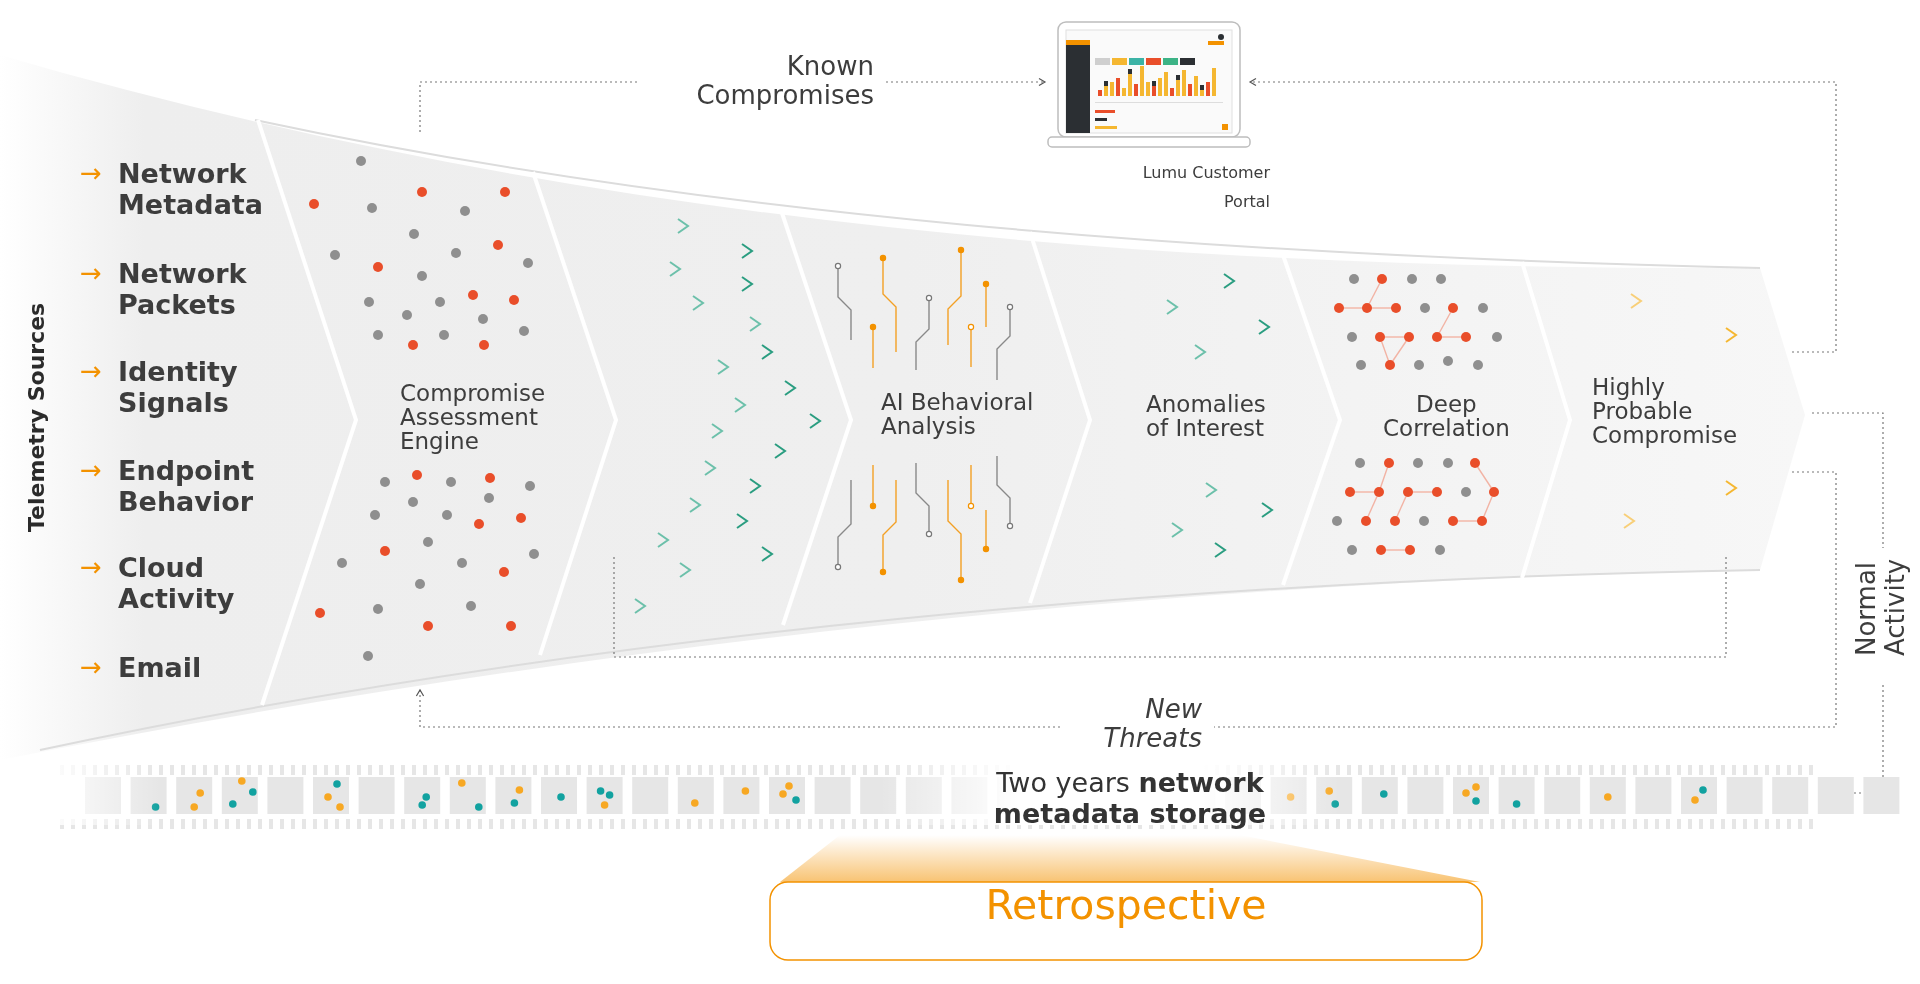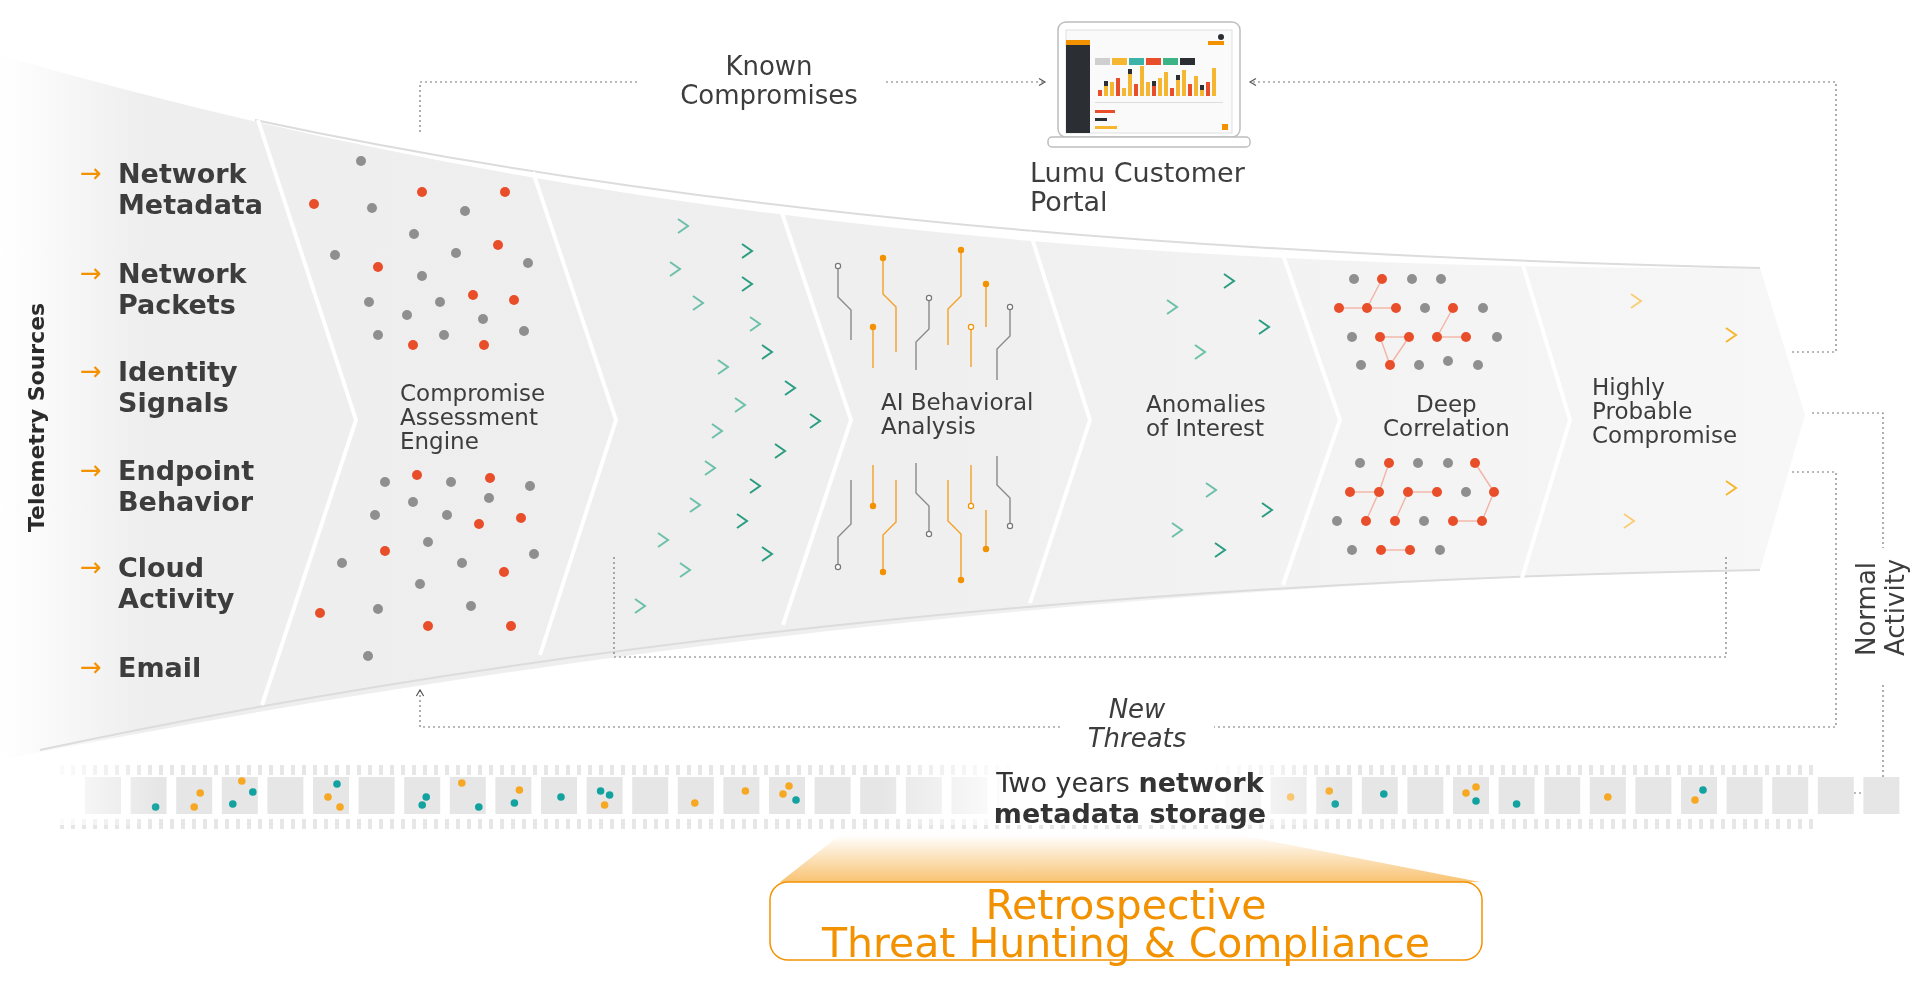--- a/index.html
+++ b/index.html
@@ -4,21 +4,21 @@
 <style>
   html, body { margin: 0; padding: 0; background: #ffffff; }
   body { width: 1920px; height: 984px; position: relative; overflow: hidden;
          font-family: "DejaVu Sans", sans-serif; color: #3d3d3d; }
   #stage { position: absolute; left: 0; top: 0; width: 1920px; height: 984px; }
   .lbl { position: absolute; line-height: 1.05; }
   .src-item { position: absolute; left: 80px; display: flex; align-items: flex-start; }
   .src-arrow { color: #f39200; font-size: 26px; width: 38px; line-height: 30px; }
   .src-text { font-weight: bold; font-size: 27px; line-height: 31px; color: #3d3d3d; width: 190px; }
   .stage-title { position: absolute; font-size: 23px; line-height: 24px; color: #3d3d3d; font-weight: 500; }
-  .flow-label { position: absolute; font-size: 26px; line-height: 29px; color: #3d3d3d; text-align: center; background: #fff; padding: 0 12px; }
+  .flow-label { position: absolute; font-size: 26px; line-height: 29px; color: #3d3d3d; text-align: right; background: #fff; padding: 0 12px; }
   .vert { position: absolute; transform-origin: left top; transform: rotate(-90deg); white-space: nowrap; }
 </style>
 </head>
 <body>
 
 <svg id="stage" viewBox="0 0 1920 984" xmlns="http://www.w3.org/2000/svg">
   <defs>
     <linearGradient id="funnelGrad" x1="0" y1="0" x2="1" y2="0">
       <stop offset="0" stop-color="#ffffff"></stop>
       <stop offset="0.08" stop-color="#eeeeee"></stop>
@@ -841,28 +841,27 @@
 </div>
 <div class="flow-label" style="left:1060px; top:695px; width:130px;font-style:italic;">
   <div>New</div>
   <div>Threats</div>
 </div>
 <div class="vert flow-label" style="left:1852px; top:662px; text-align:left; padding:0 6px;">
   <div>Normal</div>
   <div>Activity</div>
 </div>
 
-<div class="lbl" style="left:1030px; top:158px; width:240px; text-align:left; font-size:27px; line-height:29px;">
+<div class="lbl" style="left:1030px; top:158px; width:240px; text-align:right; font-size:16px; line-height:29px;">
   <div>Lumu Customer</div>
   <div>Portal</div>
 </div>
 
 <div class="lbl" style="left:900px; top:767px; width:460px; text-align:center; font-size:27px; line-height:31px; color:#333;">
   <div>
     <span>Two years </span><b>network</b>
   </div>
   <div style="font-weight:bold;">metadata storage</div>
 </div>
 
 <div class="lbl" style="left:770px; top:886px; width:712px; text-align:center; font-size:41px; line-height:38px; color:#f39200; font-weight:500;">
   <div>Retrospective</div>
-  <div>Threat Hunting &amp; Compliance</div>
 </div>
 
 </body></html>

